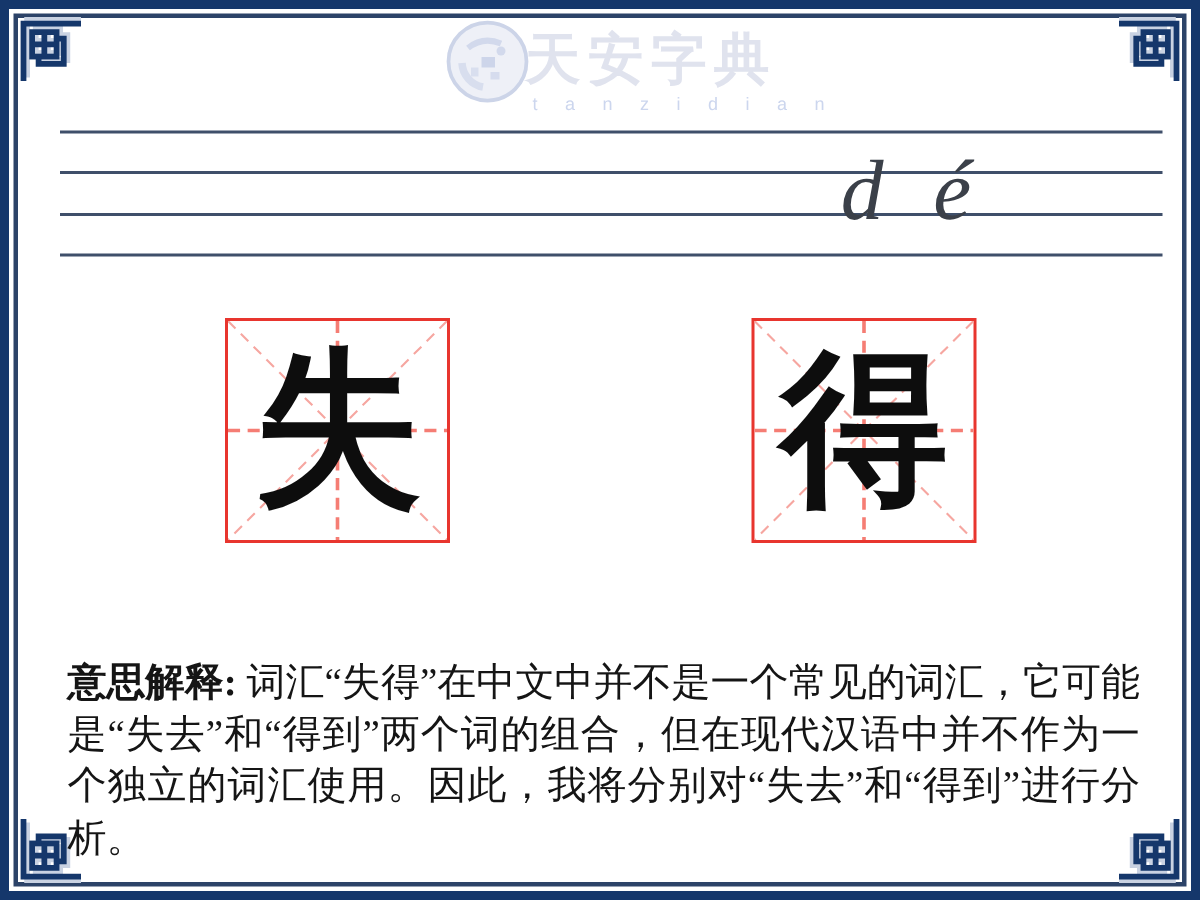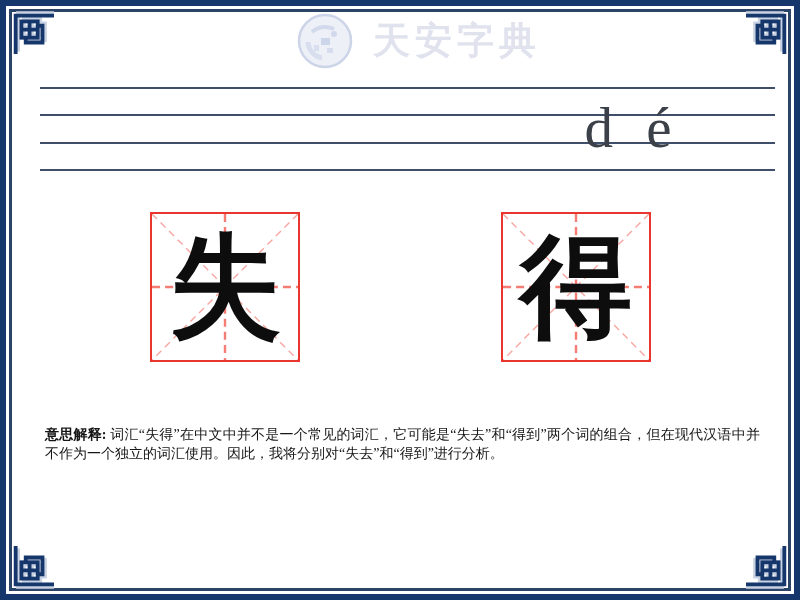--- a/index.html
+++ b/index.html
@@ -30,55 +30,55 @@
   .knot.tl{top:8px;left:8px;}
   .knot.tr{top:8px;right:8px;transform:scaleX(-1);}
   .knot.bl{bottom:8px;left:8px;transform:scaleY(-1);}
   .knot.br{bottom:8px;right:8px;transform:rotate(180deg);}
   
   .brand-wrap{position:absolute;top:12px;left:296px;display:flex;align-items:flex-start;}
   .brand-logo{width:58px;height:58px;flex:0 0 auto;}
   .brand-text{margin-left:-4px;display:flex;flex-direction:column;}
   .brand-title{
     font-size:37px;font-weight:bold;letter-spacing:5px;line-height:1;
-    color:var(--brand-text);padding-top:10px;white-space:nowrap;padding-left:23px;
+    color:var(--brand-text);padding-top:10px;white-space:nowrap;
   }
   .brand-latin{
     font-family:"Liberation Sans","DejaVu Sans",sans-serif;
     font-size:12px;letter-spacing:7.5px;color:var(--brand-latin);
     margin-top:3px;padding-left:5px;white-space:nowrap;
   }
   
   .pinyin-band{position:absolute;left:40px;top:87px;width:735px;height:84px;}
   .gl{position:absolute;left:0;right:0;height:2px;background:var(--grid-line);}
   .gl.l1{top:0;} .gl.l2{top:27px;} .gl.l3{top:55px;} .gl.l4{top:82px;}
   .pinyin{
     position:absolute;top:0;height:80px;display:flex;align-items:center;
     transform:translateX(-50%);font-size:57px;color:var(--pinyin-ink);
     letter-spacing:4px;word-spacing:11px;white-space:pre;line-height:1;
     background:transparent;
   }
   .pinyin.p1{left:197px;}
-  .pinyin.p2{left:590px;}
+  .pinyin.p2{left:566px;font-style:italic;}
   
   .hanzi-box{
     position:absolute;top:212px;width:150px;height:150px;
     border:2.5px solid var(--box-border);background:#fff;
   }
   .hanzi-box.b1{left:150px;}
   .hanzi-box.b2{left:501px;}
   .hanzi-box svg.guides{position:absolute;inset:0;width:100%;height:100%;}
   .glyph{
     position:absolute;inset:0;display:flex;align-items:center;justify-content:center;
     font-size:112px;font-weight:bold;color:#0d0d0d;line-height:1;
   }
   
   .definition{
     position:absolute;left:45px;top:412px;width:715px;
-    font-size:14px;line-height:1.33;color:var(--ink);
+    font-size:26px;line-height:1.33;color:var(--ink);
     text-align:justify;
   }
   .definition b{font-weight:bold;}
 </style>
 </head>
 <body>
 
 <svg width="0" height="0" style="position:absolute" aria-hidden="true">
   <defs>
     <g id="knot-shape" fill="none" stroke-width="4">
@@ -115,20 +115,21 @@
     <circle cx="29" cy="29" r="26" fill="#eef0f7" stroke="#ccd4e8" stroke-width="2.5"></circle>
     <path d="M16 20 q10 -8 22 -3" stroke="#d2d9ec" stroke-width="4" fill="none"></path>
     <path d="M12 30 a17 17 0 0 0 14 16" stroke="#d8deee" stroke-width="5" fill="none"></path>
     <rect x="25" y="26" width="9" height="7" fill="#cdd5ea"></rect>
     <rect x="31" y="36" width="6" height="5" fill="#d6dcee"></rect>
     <rect x="18" y="33" width="5" height="6" fill="#d9dfef"></rect>
     <circle cx="38" cy="22" r="3" fill="#d2d9ec"></circle>
   </svg>
   <div class="brand-text">
     <div class="brand-title">天安字典</div>
+    <div class="brand-latin">t a n z i d i a n</div>
   </div>
 </div>
 
 <div class="pinyin-band">
   <div class="gl l1"></div>
   <div class="gl l2"></div>
   <div class="gl l3"></div>
   <div class="gl l4"></div>
   <span class="pinyin p2">d é</span>
 </div>

